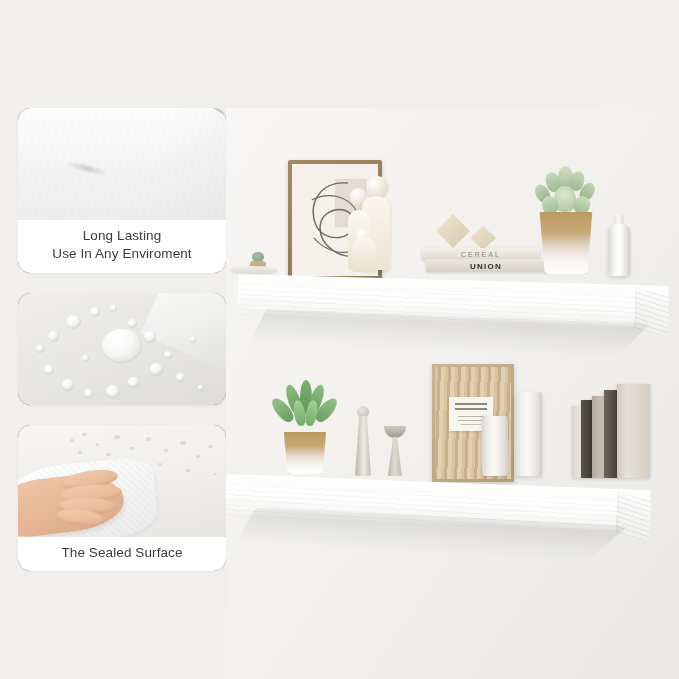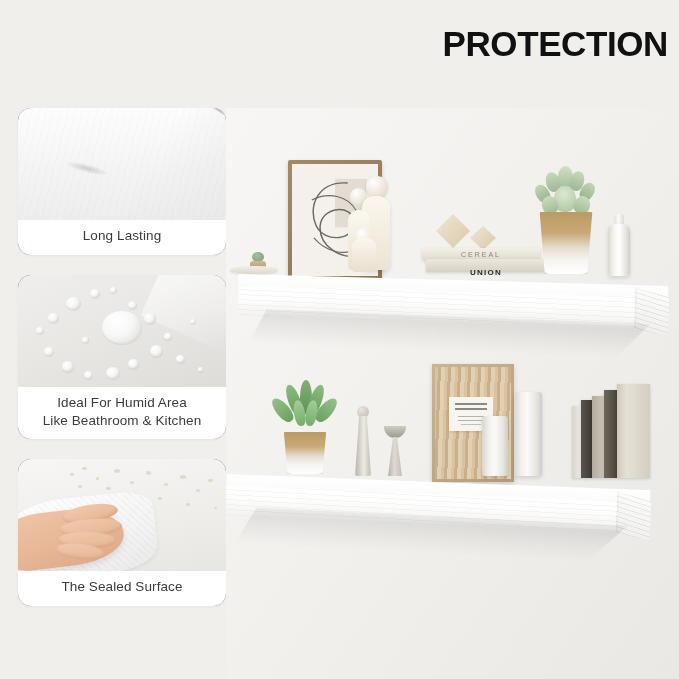--- a/index.html
+++ b/index.html
@@ -199,33 +199,33 @@
     background:linear-gradient(135deg,#efe6d4,#d9c9a9);
     box-shadow:0 1px 3px rgba(0,0,0,.12);
   }
 </style>
 </head>
 <body>
 
 <div class="stage">
 
   <div class="headline">
-    <span class="l2">PROTECTION</span>
   </div>
 
   <div class="cards">
 
     <div class="card">
       <div class="card-media m1">
         <div class="grain"></div>
         <div class="tipshadow"></div>
         <div class="driver"></div>
       </div>
       <div class="card-cap">
         <span>Long Lasting</span>
+        <span>Use In Any Enviroment</span>
       </div>
     </div>
 
     <div class="card">
       <div class="card-media m2">
         <div class="sheen"></div>
         <div class="drop big"></div>
         <div class="drop" style="width:15px;height:13px;left:48px;top:22px"></div>
         <div class="drop" style="width:10px;height:9px;left:72px;top:14px"></div>
         <div class="drop" style="width:7px;height:6px;left:92px;top:12px"></div>
@@ -238,24 +238,20 @@
         <div class="drop" style="width:14px;height:12px;left:88px;top:92px"></div>
         <div class="drop" style="width:9px;height:8px;left:66px;top:96px"></div>
         <div class="drop" style="width:12px;height:11px;left:44px;top:86px"></div>
         <div class="drop" style="width:10px;height:9px;left:26px;top:72px"></div>
         <div class="drop" style="width:8px;height:7px;left:18px;top:52px"></div>
         <div class="drop" style="width:11px;height:10px;left:30px;top:38px"></div>
         <div class="drop" style="width:7px;height:6px;left:64px;top:62px"></div>
         <div class="drop" style="width:6px;height:5px;left:172px;top:44px"></div>
         <div class="drop" style="width:5px;height:5px;left:180px;top:92px"></div>
       </div>
-      <div class="card-cap">
-        <span>Ideal For Humid Area</span>
-        <span>Like Beathroom &amp; Kitchen</span>
-      </div>
     </div>
 
     <div class="card">
       <div class="card-media m3">
         <div class="crumbs">
           <div class="crumb" style="width:4px;height:3px;left:52px;top:14px"></div>
           <div class="crumb" style="width:5px;height:3px;left:64px;top:8px"></div>
           <div class="crumb" style="width:3px;height:3px;left:78px;top:18px"></div>
           <div class="crumb" style="width:6px;height:4px;left:96px;top:10px"></div>
           <div class="crumb" style="width:4px;height:3px;left:112px;top:22px"></div>
@@ -329,21 +325,21 @@
         <div class="obj gem" style="left:14px;top:0px;width:34px;height:34px;
              clip-path:polygon(50% 0,100% 50%,50% 100%,0 50%);"></div>
         <div class="obj gem" style="left:48px;top:12px;width:26px;height:24px;
              clip-path:polygon(50% 0,100% 50%,50% 100%,0 50%);"></div>
         <div class="obj bookh" style="left:0px;top:34px;width:118px;height:12px;border-radius:1px;
              background:linear-gradient(180deg,#f3f0e8,#e0dbd0);">
           <div class="bk-label" style="top:3px">CEREAL</div>
         </div>
         <div class="obj bookh" style="left:4px;top:45px;width:120px;height:13px;border-radius:1px;
              background:linear-gradient(180deg,#ece8de,#d6d1c4);">
-          <div class="bk-label bold" style="top:9px">UNION</div>
+          <div class="bk-label bold" style="top:3px">UNION</div>
         </div>
       </div>
 
       <div class="obj" style="left:306px;top:18px;width:68px;height:110px;">
         <div class="leafy" style="left:4px;top:0;width:60px;height:50px;">
           <div class="leaf" style="left:22px;top:0px;width:15px;height:22px;background:linear-gradient(180deg,#cfe0c4,#a6c09c);"></div>
           <div class="leaf" style="left:10px;top:6px;width:14px;height:20px;background:linear-gradient(180deg,#c7daba,#9cb893);transform:rotate(-18deg);"></div>
           <div class="leaf" style="left:34px;top:5px;width:14px;height:20px;background:linear-gradient(180deg,#c7daba,#9cb893);transform:rotate(18deg);"></div>
           <div class="leaf" style="left:0px;top:18px;width:13px;height:19px;background:linear-gradient(180deg,#c2d6b5,#96b28d);transform:rotate(-32deg);"></div>
           <div class="leaf" style="left:45px;top:16px;width:13px;height:19px;background:linear-gradient(180deg,#c2d6b5,#96b28d);transform:rotate(32deg);"></div>

